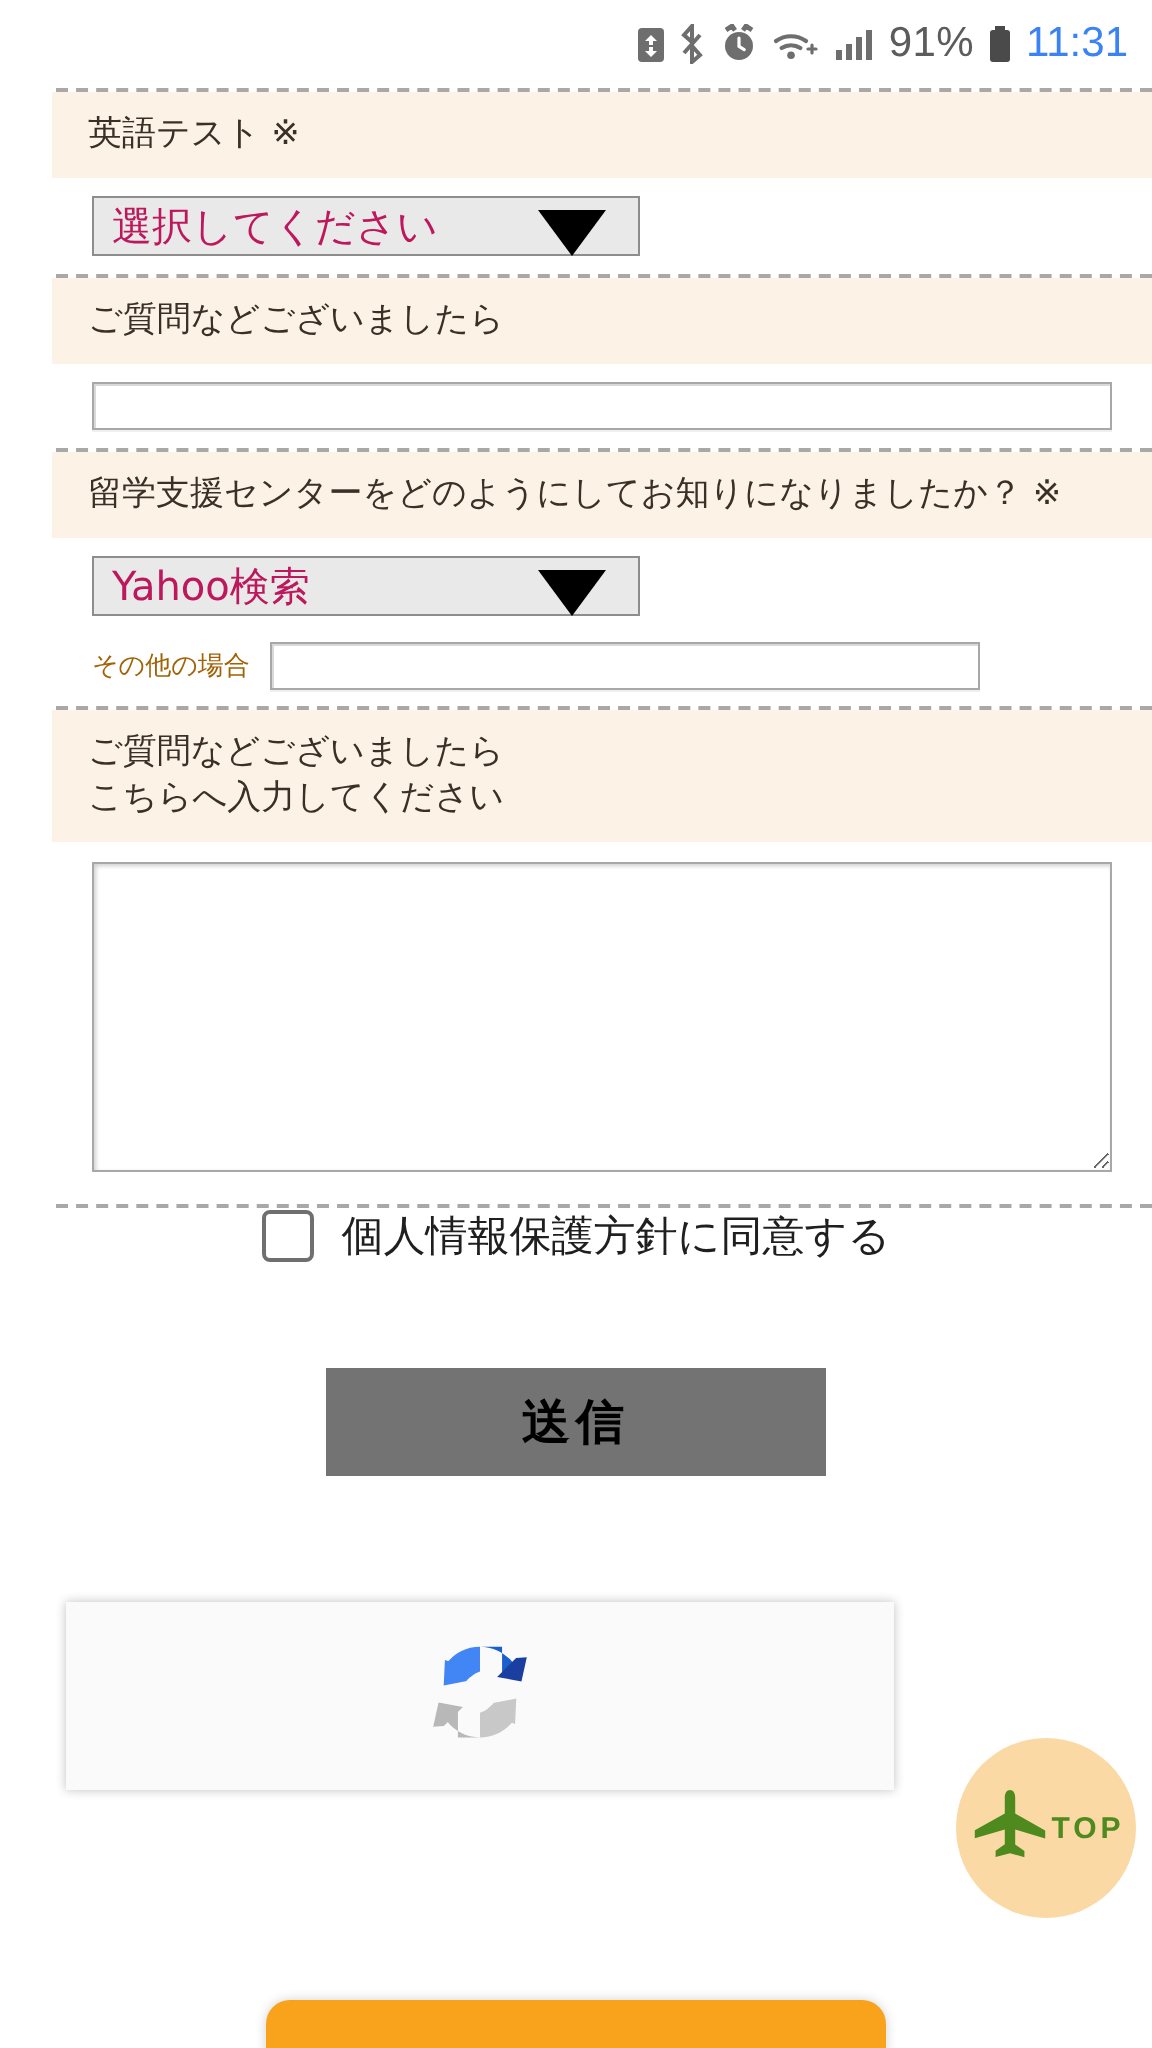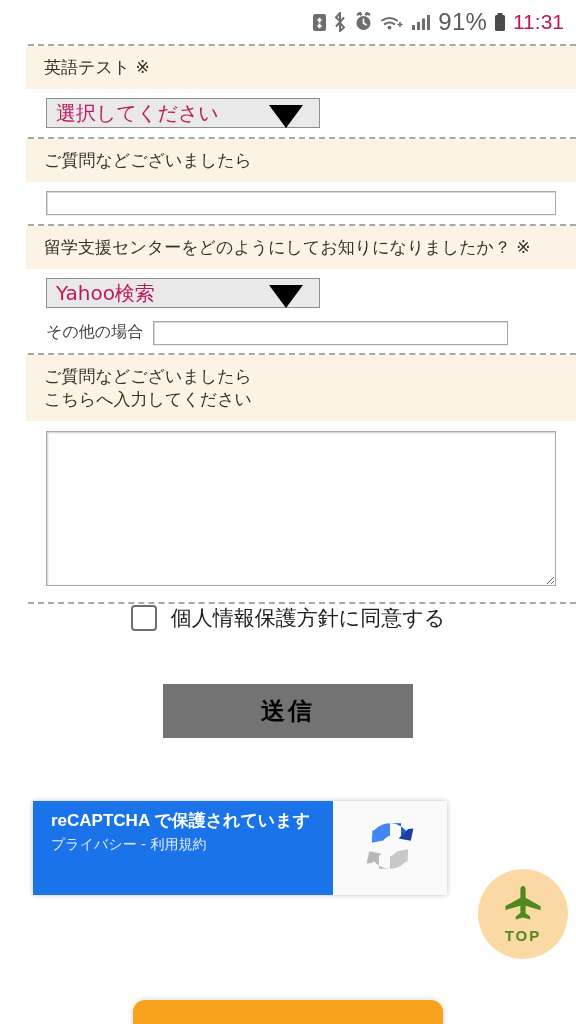--- a/index.html
+++ b/index.html
@@ -30,26 +30,26 @@
     box-sizing: border-box;
     gap: 7px;
   }
   .statusbar .sb-icon {
     display: inline-flex;
     align-items: center;
     justify-content: center;
     color: #6e6e6e;
   }
   .statusbar .sb-text {
-    font-size: 24px;
+    font-size: 21px;
     color: #5c5c5c;
     letter-spacing: 0.2px;
     font-family: "Liberation Sans", sans-serif;
   }
-  .sb-time { font-size: 21px; color: #be185d; font-family: "Liberation Sans", sans-serif; }
+  .sb-time { font-size: 21px; color: #3b82f6; font-family: "Liberation Sans", sans-serif; }
 
   
   .page {
     position: absolute;
     top: 44px; left: 0; right: 0; bottom: 0;
     background: #ffffff;
   }
 
   .divider {
     height: 0;
@@ -118,22 +118,22 @@
   }
   .input-wide { width: 510px; }
 
   .inline-row {
     display: flex;
     align-items: center;
     padding: 4px 0 8px 46px;
     box-sizing: border-box;
   }
   .inline-row .sublabel {
-    font-size: 16px;
-    color: #404040;
+    font-size: 13px;
+    color: #a16207;
     margin-right: 10px;
     white-space: nowrap;
     font-family: "DejaVu Sans", sans-serif;
   }
   .inline-row .tinput { flex: 0 0 355px; width: 355px; }
 
   .ta-wrap { padding: 10px 0 12px 46px; box-sizing: border-box; }
   .ta {
     width: 510px;
     height: 155px;
@@ -224,21 +224,21 @@
   
   .topbtn {
     position: absolute;
     left: 478px;
     top: 869px;
     width: 90px;
     height: 90px;
     border-radius: 50%;
     background: #fbd9a5;
     display: flex;
-    flex-direction: column;
+    flex-direction: row;
     align-items: center;
     justify-content: center;
     cursor: pointer;
   }
   .topbtn .plane { margin-bottom: 1px; }
   .topbtn .toptext {
     font-size: 15px;
     font-weight: bold;
     color: #4f8a1f;
     letter-spacing: 2px;
@@ -358,28 +358,20 @@
     <span class="cbox"></span>
     <span class="ctext">個人情報保護方針に同意する</span>
   </div>
 
   <div class="submit-wrap">
     <button class="submit-btn">送信</button>
   </div>
 </div>
 
 <div class="recaptcha">
-  <div class="rc-left">
-    <div class="rc-title">reCAPTCHA で保護されています</div>
-    <div class="rc-sub">
-      <span>プライバシー</span>
-      <span>-</span>
-      <span>利用規約</span>
-    </div>
-  </div>
   <div class="rc-right">
     <span>
       <svg width="66" height="66" viewBox="0 0 64 64" aria-hidden="true">
         <path d="M32 10c6.5 0 12.2 3 15.9 7.7l-5.2 5.2V10H32z" fill="#1b5fce"></path>
         <path d="M49.5 15.5l-9.2 9.2 11.8 2.2 2.6-11.8-5.2.4z" fill="#1b3fa0"></path>
         <path d="M32 10c-6.5 0-12.2 3-15.9 7.7l9.6 9.6A10 10 0 0 1 32 22V10z" fill="#4285f4"></path>
         <path d="M15 16.5l-.6 12.3 11.9-2.3-9.2-9.3-2.1-.7z" fill="#4285f4"></path>
         <path d="M32 54c-6.5 0-12.2-3-15.9-7.7l5.2-5.2V54H32z" fill="#b8b8b8"></path>
         <path d="M14.5 48.5l9.2-9.2-11.8-2.2-2.6 11.8 5.2-.4z" fill="#b8b8b8"></path>
         <path d="M32 54c6.5 0 12.2-3 15.9-7.7l-9.6-9.6A10 10 0 0 1 32 42v12z" fill="#c8c8c8"></path>

